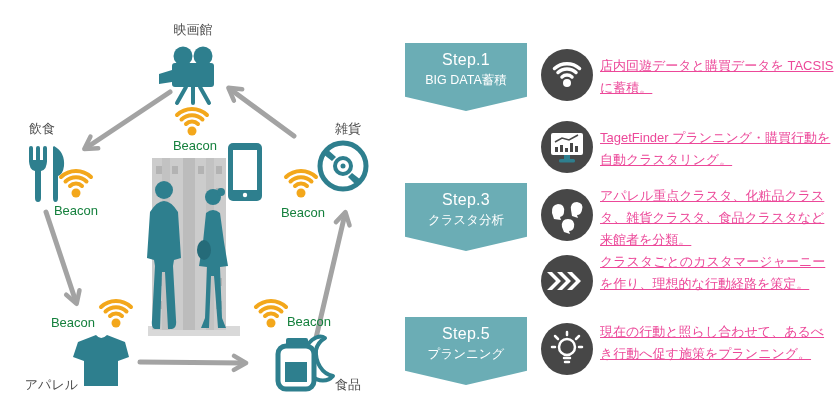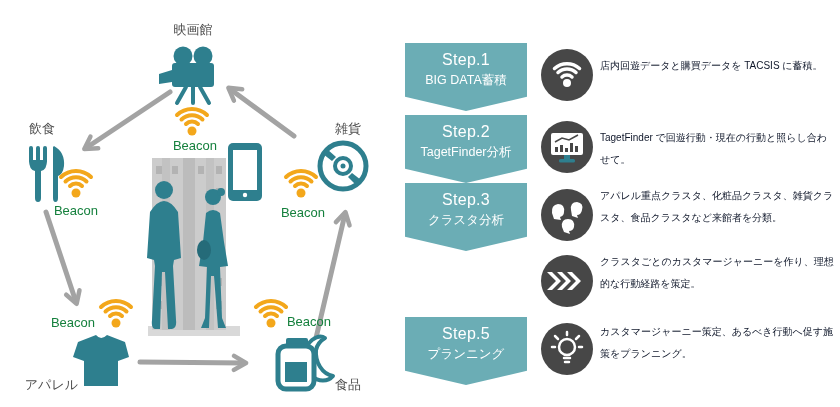--- a/index.html
+++ b/index.html
@@ -17,21 +17,21 @@
   .step-row{position:absolute;left:0;width:440px;height:70px;}
   .banner{position:absolute;left:5px;top:0;width:122px;height:68px;background:#6badb5;
           clip-path:polygon(0 0,100% 0,100% 79%,50% 100%,0 79%);
           color:#ffffff;text-align:center;}
   .step-label{font-size:16px;margin-top:8px;letter-spacing:.3px;}
   .step-title{font-size:12.5px;line-height:16px;margin-top:3px;padding:0 5px;}
   .banner.tall .step-label{margin-top:4px;}
   .banner.tall .step-title{margin-top:1px;}
   .circle{position:absolute;left:141px;top:6px;width:52px;height:52px;border-radius:50%;background:#474747;}
   .circle svg{position:absolute;left:0;top:0;}
-  .desc{position:absolute;left:200px;width:234px;font-size:10px;line-height:22px;color:#0f172a;}
+  .desc{position:absolute;left:200px;width:234px;font-size:13px;line-height:22px;color:#ec4899;text-decoration:underline;}
 </style>
 </head>
 <body>
 
 <div id="stage">
 
   <div id="diagram">
 
     <svg width="400" height="407" viewBox="0 0 400 407">
       <defs>
@@ -194,40 +194,36 @@
             <path d="M21,28 A7.5,7.5 0 0 1 31,28"></path>
             <path d="M17,23.5 A13,13 0 0 1 35,23.5"></path>
             <path d="M13.5,19.5 A18.5,18.5 0 0 1 38.5,19.5"></path>
           </g>
         </svg>
       </div>
       <div class="desc" style="top:12px;">店内回遊データと購買データを TACSIS に蓄積。</div>
     </div>
 
     <div class="step-row" style="top:115px;">
-      <div class="banner">
-        <div class="step-label">Step.2</div>
-        <div class="step-title">TagetFinder分析</div>
-      </div>
       <div class="circle">
         <svg width="52" height="52" viewBox="0 0 52 52">
           <rect x="10" y="12" width="32" height="22" rx="2" fill="#ffffff"></rect>
           <g fill="#474747">
             <rect x="14" y="26" width="3" height="5"></rect>
             <rect x="19" y="24" width="3" height="7"></rect>
             <rect x="24" y="27" width="3" height="4"></rect>
             <rect x="29" y="22" width="3" height="9"></rect>
             <rect x="34" y="25" width="3" height="6"></rect>
           </g>
           <polyline points="14,21 21,17 28,19 37,14" fill="none" stroke="#474747" stroke-width="1.5"></polyline>
           <rect x="23" y="34" width="6" height="4" fill="#2e7f8e"></rect>
           <rect x="18" y="38" width="16" height="3.5" rx="1.5" fill="#2e7f8e"></rect>
         </svg>
       </div>
-      <div class="desc" style="top:12px;">TagetFinder で回遊行動・現在の行動と照らし合わせて。</div>
+      <div class="desc" style="top:12px;">TagetFinder プランニング・購買行動を自動クラスタリング。</div>
     </div>
 
     <div class="step-row" style="top:183px;">
       <div class="banner">
         <div class="step-label">Step.3</div>
         <div class="step-title">クラスタ分析</div>
       </div>
       <div class="circle">
         <svg width="52" height="52" viewBox="0 0 52 52">
           <g fill="#ffffff">
@@ -265,17 +261,17 @@
             <line x1="23" y1="35" x2="29" y2="35"></line>
             <line x1="24" y1="39" x2="28" y2="39"></line>
             <line x1="26" y1="9" x2="26" y2="12"></line>
             <line x1="14" y1="13" x2="17" y2="16"></line>
             <line x1="38" y1="13" x2="35" y2="16"></line>
             <line x1="11" y1="24" x2="14" y2="24"></line>
             <line x1="41" y1="24" x2="38" y2="24"></line>
           </g>
         </svg>
       </div>
-      <div class="desc" style="top:4px;">カスタマージャーニー策定、あるべき行動へ促す施策をプランニング。</div>
+      <div class="desc" style="top:4px;">現在の行動と照らし合わせて、あるべき行動へ促す施策をプランニング。</div>
     </div>
 
   </div>
 </div>
 
 </body></html>

